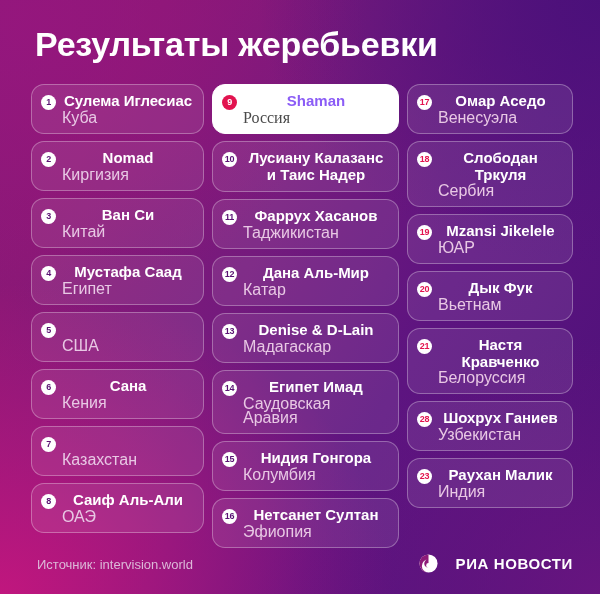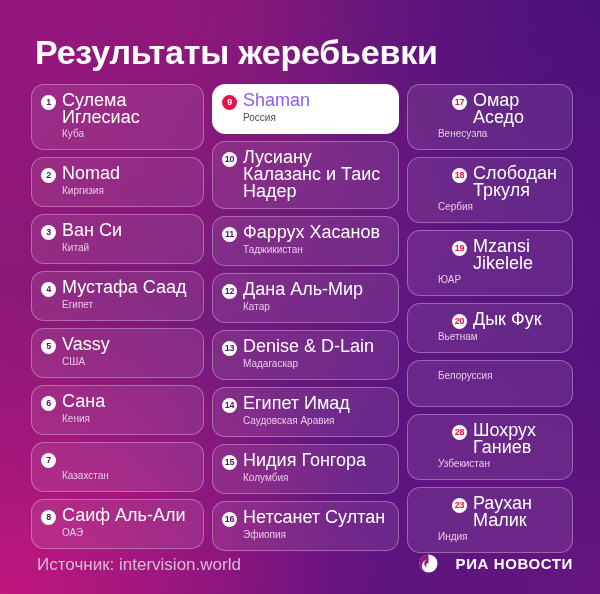--- a/index.html
+++ b/index.html
@@ -39,21 +39,21 @@
   #content {
     position: relative;
     z-index: 2;
     width: 100%;
     height: 100%;
   }
 
   .title {
     position: absolute;
     left: 35px;
-    top: 32px;
+    top: 24px;
     font-size: 34px;
     line-height: 40px;
     font-weight: bold;
     color: #ffffff;
     letter-spacing: -0.2px;
     white-space: nowrap;
   }
 
   .columns {
     position: absolute;
@@ -100,57 +100,58 @@
     border-radius: 50%;
     background: #ffffff;
     color: #5a1273;
     font-size: 9px;
     line-height: 15px;
     font-weight: bold;
     text-align: center;
     margin-top: 3px;
     letter-spacing: -0.3px;
   }
-  .badge.crimson-num { color: #e2134f; margin-left: 35px; }
+  .badge.crimson-num { color: #e2134f; }
   .badge.filled {
     background: #e2134f;
     color: #ffffff;
   }
 
   .names { flex: 1 1 auto; min-width: 0; }
 
   .name {
-    font-size: 18px;
+    font-size: 15px;
     line-height: 17px;
     color: #ffffff;
-    font-weight: normal;
+    font-weight: bold;
+    text-align: center;
   }
   .card.highlight .name { color: #8b5cf6; }
 
   .country {
-    font-size: 10px;
+    font-size: 16px;
     line-height: 14px;
     color: #e8c8e4;
     margin-top: 1px;
     padding-left: 21px;
   }
-  .card.highlight .country { color: #4a4a4a; }
+  .card.highlight .country { color: #4a4a4a; font-family: Liberation Serif, serif; }
 
   .footer {
     position: absolute;
     left: 0;
     right: 0;
     bottom: 18px;
     height: 22px;
   }
   .source {
     position: absolute;
     left: 37px;
     top: 4px;
-    font-size: 17px;
+    font-size: 13px;
     line-height: 14px;
     color: #dcb8d8;
   }
   .brand {
     position: absolute;
     right: 27px;
     top: 0px;
     display: flex;
     align-items: center;
     gap: 6px;
@@ -207,23 +208,20 @@
               <div class="badge">4</div>
               <div class="names">
                 <div class="name">Мустафа Саад</div>
               </div>
             </div>
             <div class="country">Египет</div>
           </div>
           <div class="card">
             <div class="card-head">
               <div class="badge">5</div>
-              <div class="names">
-                <div class="name">Vassy</div>
-              </div>
             </div>
             <div class="country">США</div>
           </div>
           <div class="card">
             <div class="card-head">
               <div class="badge">6</div>
               <div class="names">
                 <div class="name">Сана</div>
               </div>
             </div>
@@ -349,20 +347,26 @@
           <div class="card">
             <div class="card-head">
               <div class="badge crimson-num">20</div>
               <div class="names">
                 <div class="name">Дык Фук</div>
               </div>
             </div>
             <div class="country">Вьетнам</div>
           </div>
           <div class="card">
+            <div class="card-head">
+              <div class="badge crimson-num">21</div>
+              <div class="names">
+                <div class="name">Настя Кравченко</div>
+              </div>
+            </div>
             <div class="country">Белоруссия</div>
           </div>
           <div class="card">
             <div class="card-head">
               <div class="badge crimson-num">28</div>
               <div class="names">
                 <div class="name">Шохрух Ганиев</div>
               </div>
             </div>
             <div class="country">Узбекистан</div>

